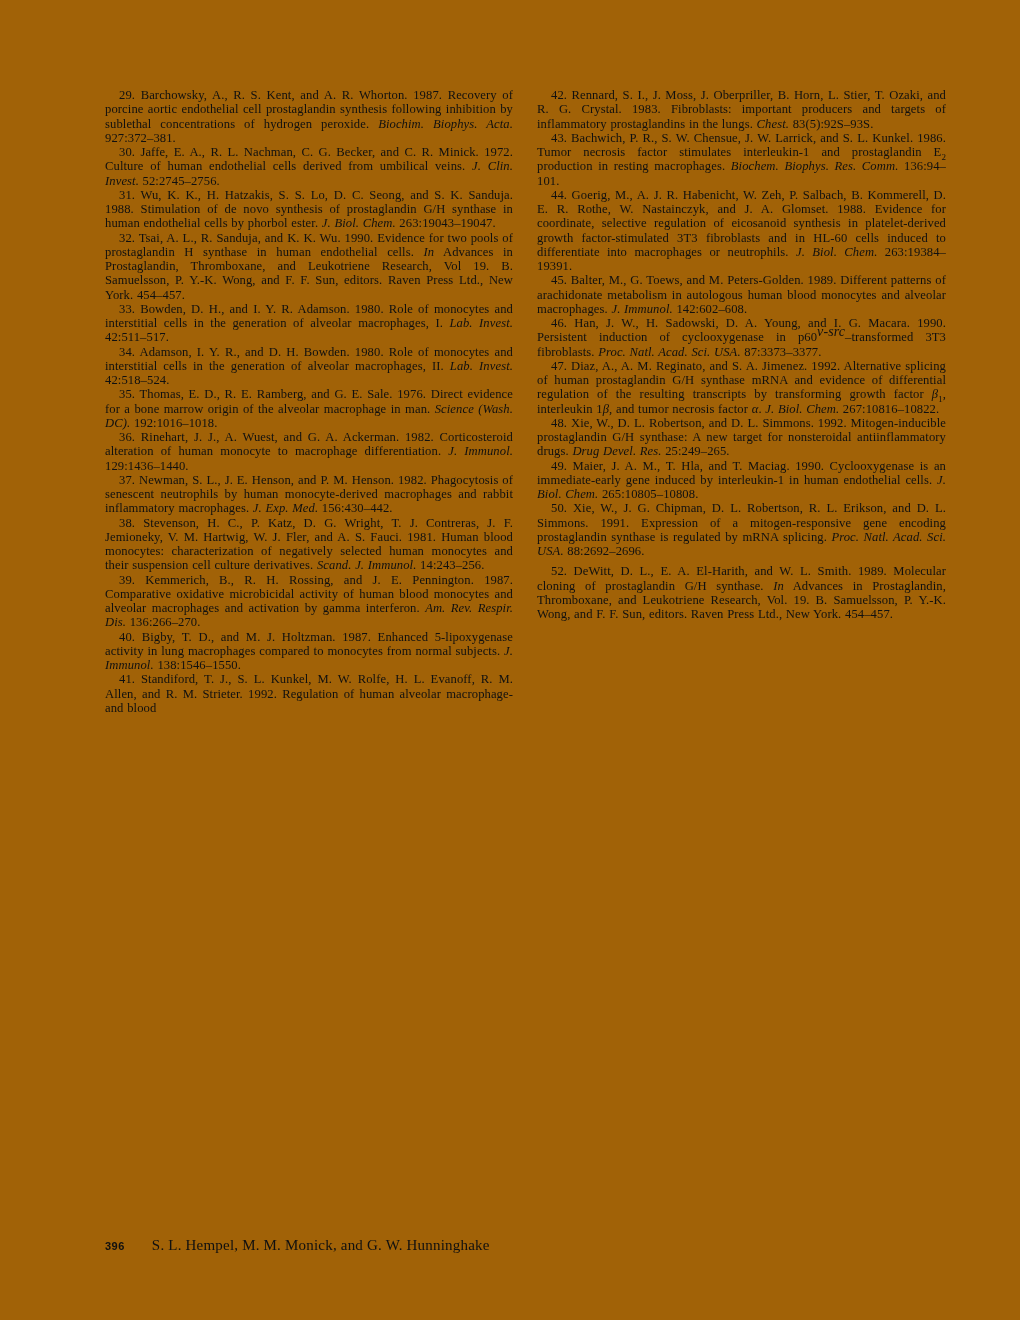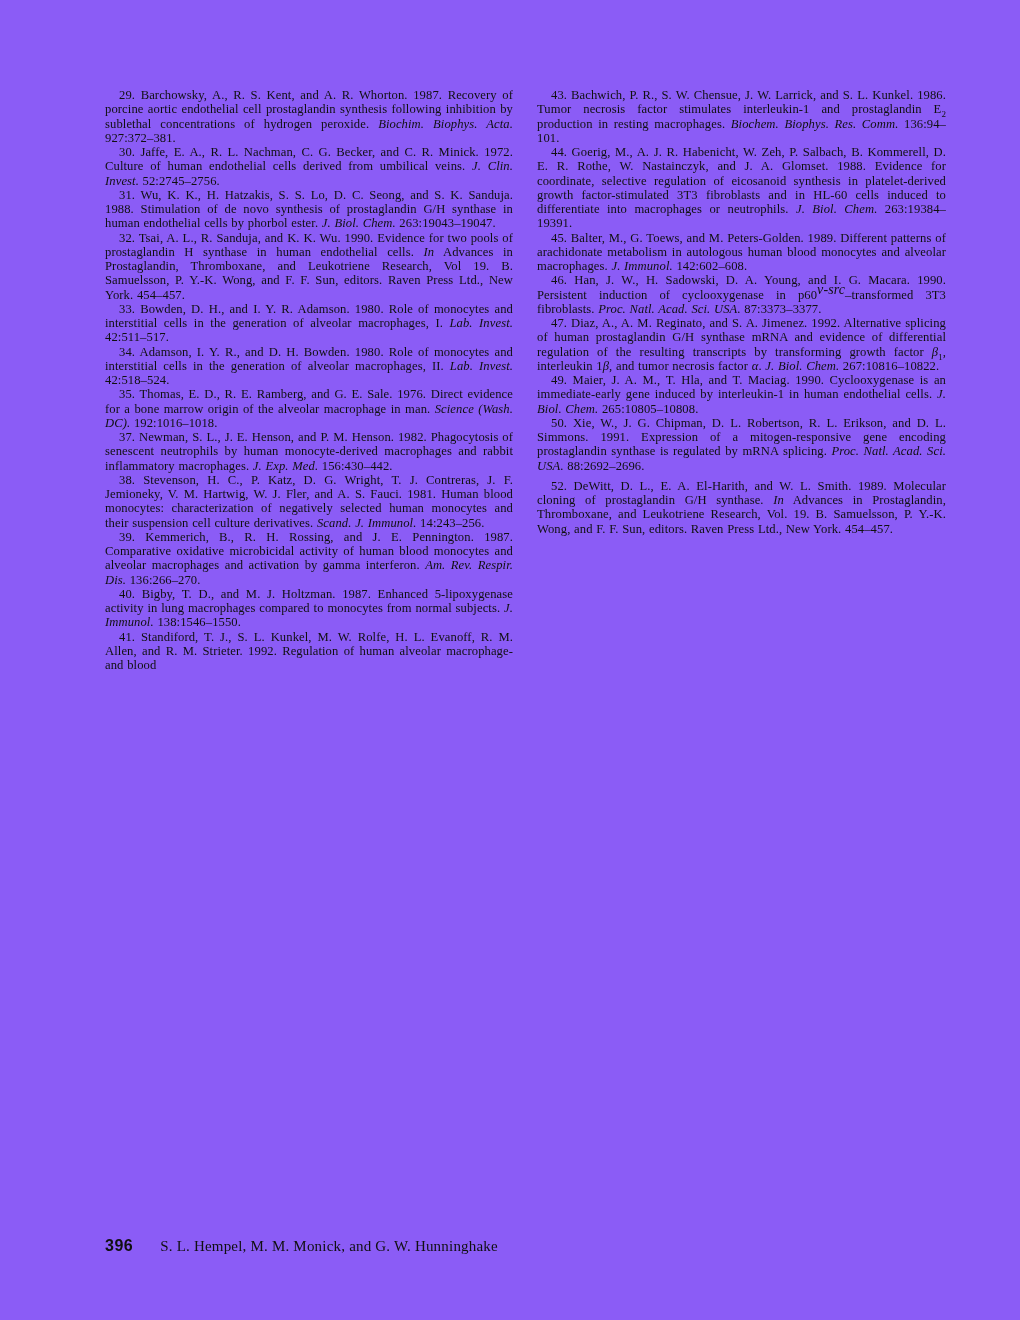--- a/index.html
+++ b/index.html
@@ -6,21 +6,21 @@
   body {
     width: 1020px; height: 1320px;
     background: #ffffff;
     color: #101010;
     font-family: "Liberation Serif", serif;
     position: relative;
     overflow: hidden;
   }
   .page {
     position: absolute; inset: 0;
-    background: #8b5cf6;
+    background: #a16207;
   }
   .columns {
     position: absolute;
     left: 105px; top: 88px;
     width: 841px;
     display: flex;
     gap: 24px;
   }
   .col { width: 408px; }
   .col.right { width: 409px; }
@@ -40,21 +40,21 @@
   .sp { vertical-align: super; font-size: 14px; line-height: 0; }
   .footer {
     position: absolute;
     left: 105px; top: 1237px;
     display: flex;
     align-items: baseline;
   }
   .page-number {
     font-family: "Liberation Sans", sans-serif;
     font-weight: bold;
-    font-size: 16px;
+    font-size: 11px;
     letter-spacing: 0.5px;
   }
   .footer-authors {
     font-size: 15px;
     margin-left: 27px;
     letter-spacing: 0.2px;
   }
 </style>
 </head>
 <body>
@@ -63,32 +63,35 @@
 
   <div class="columns">
     <div class="col left">
         <p class="ref"><span>29. Barchowsky, A., R. S. Kent, and A. R. Whorton. 1987. Recovery of porcine aortic endothelial cell prostaglandin synthesis following inhibition by sublethal concentrations of hydrogen peroxide. </span><span class="it">Biochim. Biophys. Acta.</span><span> 927:372–381.</span></p>
         <p class="ref"><span>30. Jaffe, E. A., R. L. Nachman, C. G. Becker, and C. R. Minick. 1972. Culture of human endothelial cells derived from umbilical veins. </span><span class="it">J. Clin. Invest.</span><span> 52:2745–2756.</span></p>
         <p class="ref"><span>31. Wu, K. K., H. Hatzakis, S. S. Lo, D. C. Seong, and S. K. Sanduja. 1988. Stimulation of de novo synthesis of prostaglandin G/H synthase in human endothelial cells by phorbol ester. </span><span class="it">J. Biol. Chem.</span><span> 263:19043–19047.</span></p>
         <p class="ref"><span>32. Tsai, A. L., R. Sanduja, and K. K. Wu. 1990. Evidence for two pools of prostaglandin H synthase in human endothelial cells. </span><span class="it">In</span><span> Advances in Prostaglandin, Thromboxane, and Leukotriene Research, Vol 19. B. Samuelsson, P. Y.-K. Wong, and F. F. Sun, editors. Raven Press Ltd., New York. 454–457.</span></p>
         <p class="ref"><span>33. Bowden, D. H., and I. Y. R. Adamson. 1980. Role of monocytes and interstitial cells in the generation of alveolar macrophages, I. </span><span class="it">Lab. Invest.</span><span> 42:511–517.</span></p>
         <p class="ref"><span>34. Adamson, I. Y. R., and D. H. Bowden. 1980. Role of monocytes and interstitial cells in the generation of alveolar macrophages, II. </span><span class="it">Lab. Invest.</span><span> 42:518–524.</span></p>
         <p class="ref"><span>35. Thomas, E. D., R. E. Ramberg, and G. E. Sale. 1976. Direct evidence for a bone marrow origin of the alveolar macrophage in man. </span><span class="it">Science (Wash. DC).</span><span> 192:1016–1018.</span></p>
+        <p class="ref"><span>36. Rinehart, J. J., A. Wuest, and G. A. Ackerman. 1982. Corticosteroid alteration of human monocyte to macrophage differentiation. </span><span class="it">J. Immunol.</span><span> 129:1436–1440.</span></p>
         <p class="ref"><span>37. Newman, S. L., J. E. Henson, and P. M. Henson. 1982. Phagocytosis of senescent neutrophils by human monocyte-derived macrophages and rabbit inflammatory macrophages. </span><span class="it">J. Exp. Med.</span><span> 156:430–442.</span></p>
         <p class="ref"><span>38. Stevenson, H. C., P. Katz, D. G. Wright, T. J. Contreras, J. F. Jemioneky, V. M. Hartwig, W. J. Fler, and A. S. Fauci. 1981. Human blood monocytes: characterization of negatively selected human monocytes and their suspension cell culture derivatives. </span><span class="it">Scand. J. Immunol.</span><span> 14:243–256.</span></p>
         <p class="ref"><span>39. Kemmerich, B., R. H. Rossing, and J. E. Pennington. 1987. Comparative oxidative microbicidal activity of human blood monocytes and alveolar macrophages and activation by gamma interferon. </span><span class="it">Am. Rev. Respir. Dis.</span><span> 136:266–270.</span></p>
         <p class="ref"><span>40. Bigby, T. D., and M. J. Holtzman. 1987. Enhanced 5-lipoxygenase activity in lung macrophages compared to monocytes from normal subjects. </span><span class="it">J. Immunol.</span><span> 138:1546–1550.</span></p>
         <p class="ref"><span>41. Standiford, T. J., S. L. Kunkel, M. W. Rolfe, H. L. Evanoff, R. M. Allen, and R. M. Strieter. 1992. Regulation of human alveolar macrophage- and blood</span></p>
       </div>
     <div class="col right">
+        <p class="ref"><span>42. Rennard, S. I., J. Moss, J. Oberpriller, B. Horn, L. Stier, T. Ozaki, and R. G. Crystal. 1983. Fibroblasts: important producers and targets of inflammatory prostaglandins in the lungs. </span><span class="it">Chest.</span><span> 83(5):92S–93S.</span></p>
         <p class="ref"><span>43. Bachwich, P. R., S. W. Chensue, J. W. Larrick, and S. L. Kunkel. 1986. Tumor necrosis factor stimulates interleukin-1 and prostaglandin E</span><span class="sb">2</span><span> production in resting macrophages. </span><span class="it">Biochem. Biophys. Res. Comm.</span><span> 136:94–101.</span></p>
         <p class="ref"><span>44. Goerig, M., A. J. R. Habenicht, W. Zeh, P. Salbach, B. Kommerell, D. E. R. Rothe, W. Nastainczyk, and J. A. Glomset. 1988. Evidence for coordinate, selective regulation of eicosanoid synthesis in platelet-derived growth factor-stimulated 3T3 fibroblasts and in HL-60 cells induced to differentiate into macrophages or neutrophils. </span><span class="it">J. Biol. Chem.</span><span> 263:19384–19391.</span></p>
         <p class="ref"><span>45. Balter, M., G. Toews, and M. Peters-Golden. 1989. Different patterns of arachidonate metabolism in autologous human blood monocytes and alveolar macrophages. </span><span class="it">J. Immunol.</span><span> 142:602–608.</span></p>
         <p class="ref"><span>46. Han, J. W., H. Sadowski, D. A. Young, and I. G. Macara. 1990. Persistent induction of cyclooxygenase in p60</span><span class="sp it">v-src</span><span>–transformed 3T3 fibroblasts. </span><span class="it">Proc. Natl. Acad. Sci. USA.</span><span> 87:3373–3377.</span></p>
         <p class="ref"><span>47. Diaz, A., A. M. Reginato, and S. A. Jimenez. 1992. Alternative splicing of human prostaglandin G/H synthase mRNA and evidence of differential regulation of the resulting transcripts by transforming growth factor </span><span class="it">β</span><span class="sb">1</span><span>, interleukin 1</span><span class="it">β</span><span>, and tumor necrosis factor </span><span class="it">α</span><span>. </span><span class="it">J. Biol. Chem.</span><span> 267:10816–10822.</span></p>
+        <p class="ref"><span>48. Xie, W., D. L. Robertson, and D. L. Simmons. 1992. Mitogen-inducible prostaglandin G/H synthase: A new target for nonsteroidal antiinflammatory drugs. </span><span class="it">Drug Devel. Res.</span><span> 25:249–265.</span></p>
         <p class="ref"><span>49. Maier, J. A. M., T. Hla, and T. Maciag. 1990. Cyclooxygenase is an immediate-early gene induced by interleukin-1 in human endothelial cells. </span><span class="it">J. Biol. Chem.</span><span> 265:10805–10808.</span></p>
         <p class="ref"><span>50. Xie, W., J. G. Chipman, D. L. Robertson, R. L. Erikson, and D. L. Simmons. 1991. Expression of a mitogen-responsive gene encoding prostaglandin synthase is regulated by mRNA splicing. </span><span class="it">Proc. Natl. Acad. Sci. USA.</span><span> 88:2692–2696.</span></p>
         <p class="ref gap-before"><span>52. DeWitt, D. L., E. A. El-Harith, and W. L. Smith. 1989. Molecular cloning of prostaglandin G/H synthase. </span><span class="it">In</span><span> Advances in Prostaglandin, Thromboxane, and Leukotriene Research, Vol. 19. B. Samuelsson, P. Y.-K. Wong, and F. F. Sun, editors. Raven Press Ltd., New York. 454–457.</span></p>
       </div>
   </div>
 
   <div class="footer">
     <span class="page-number">396</span>
     <span class="footer-authors">S. L. Hempel, M. M. Monick, and G. W. Hunninghake</span>
   </div>

